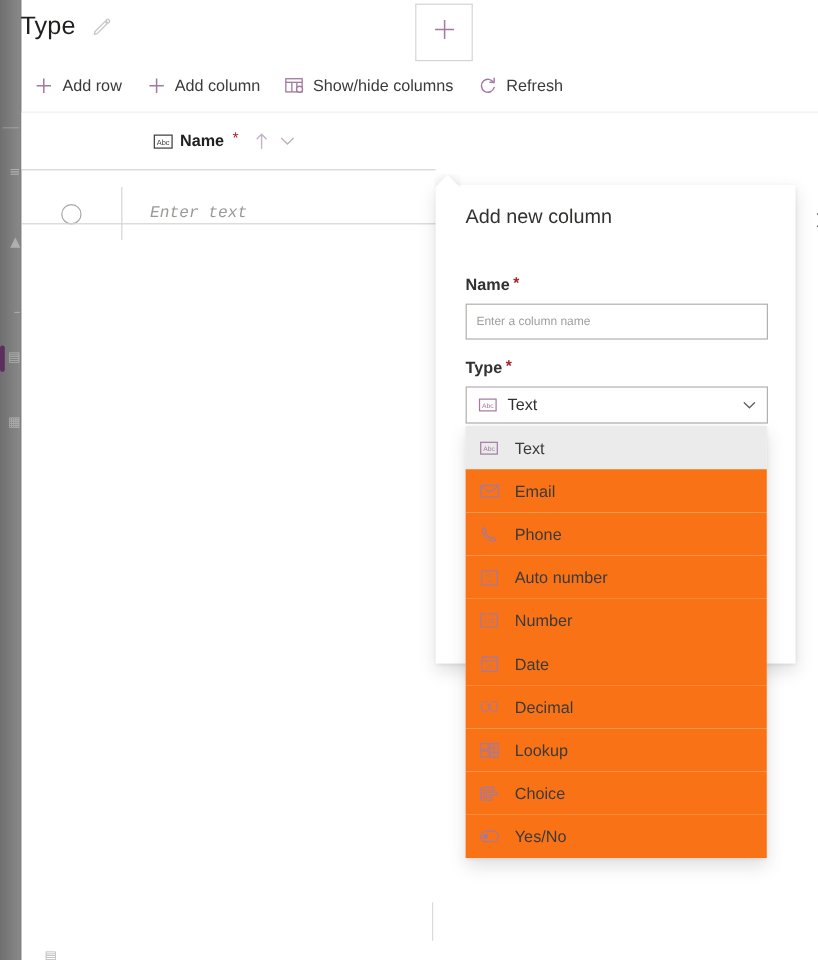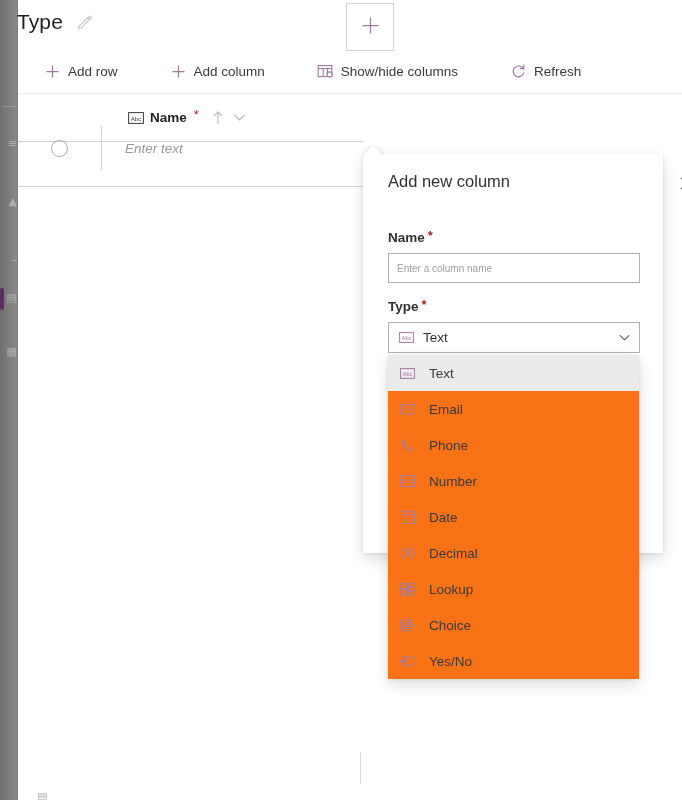--- a/index.html
+++ b/index.html
@@ -114,21 +114,21 @@
     height: 34px;
     display: flex;
     align-items: center;
     gap: 0px;
   }
   .cmd {
     display: flex;
     align-items: center;
     gap: 7px;
     height: 34px;
-    padding: 0 26px;
+    padding: 0 10px;
     white-space: nowrap;
     cursor: default;
   }
   .cmd .lbl {
     font-size: 13.5px;
     color: #3b3a39;
   }
   .cmd .ico {
     width: 17px; height: 17px;
     display: flex; align-items: center; justify-content: center;
@@ -220,23 +220,24 @@
     left: 18px;
     top: 186px;
     width: 345px;
     height: 1px;
     background: #d6d4d2;
   }
 
   .row-one {
     position: absolute;
     left: 18px;
-    top: 126px;
+    top: 156px;
     width: 364px;
     height: 44px;
+    font-family: Liberation Mono, monospace;
   }
   .row-select {
     position: absolute;
     left: 0; top: 0;
     width: 83px; height: 44px;
     display: flex; align-items: center; justify-content: center;
   }
   .row-circle {
     width: 17px; height: 17px;
     border-radius: 50%;
@@ -631,20 +632,30 @@
     <div class="dd-item">
       <span class="ico-box">
         <svg width="15" height="15" viewBox="0 0 15 15">
           <path d="M3.0 1.6 C2.0 2.6 1.4 3.7 1.9 5.2 C2.8 8.3 6.5 12.0 9.6 12.9 C11.1 13.4 12.3 12.9 13.3 11.9
                    L10.9 9.6 L9.1 10.7 C7.6 9.8 5.1 7.3 4.2 5.8 L5.3 4.0 Z" fill="none" stroke="#a4799f" stroke-width="1" stroke-linejoin="round"></path>
         </svg>
       </span>
       <span class="lbl">Phone</span>
     </div>
 
+    <div class="dd-item">
+      <span class="ico-box">
+        <svg width="14" height="13" viewBox="0 0 14 13">
+          <rect x="0.6" y="0.6" width="12.8" height="11.8" fill="none" stroke="#a4799f" stroke-width="1"></rect>
+          <text x="4.0" y="5.6" font-size="4.2" font-family="Liberation Sans, sans-serif" fill="#a4799f">A1</text>
+          <text x="4.0" y="10.6" font-size="4.2" font-family="Liberation Sans, sans-serif" fill="#a4799f">A2</text>
+        </svg>
+      </span>
+      <span class="lbl">Auto number</span>
+    </div>
 
     <div class="dd-item">
       <span class="ico-box">
         <svg width="15" height="12" viewBox="0 0 15 12">
           <rect x="0.6" y="0.6" width="13.8" height="10.8" fill="none" stroke="#a4799f" stroke-width="1"></rect>
           <text x="7.5" y="8.0" font-size="5.4" text-anchor="middle" font-family="Liberation Sans, sans-serif" fill="#a4799f">123</text>
         </svg>
       </span>
       <span class="lbl">Number</span>
     </div>

